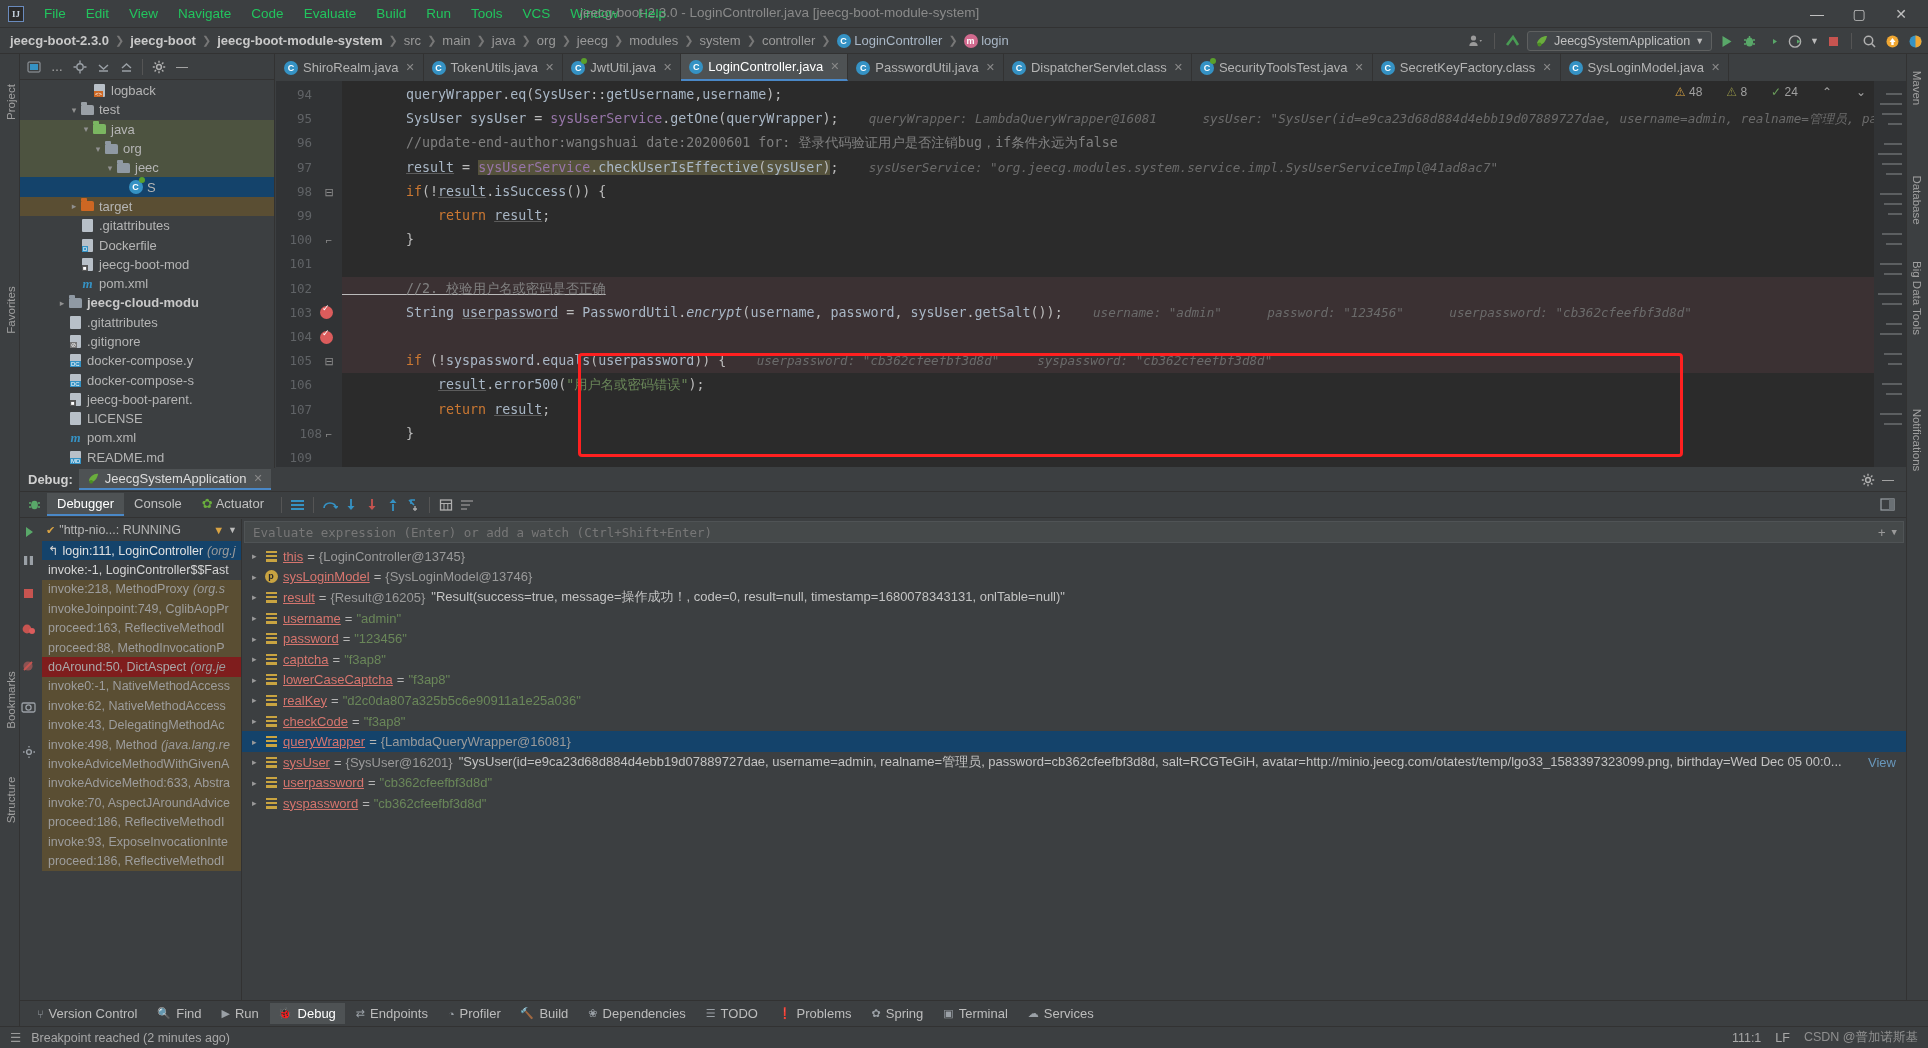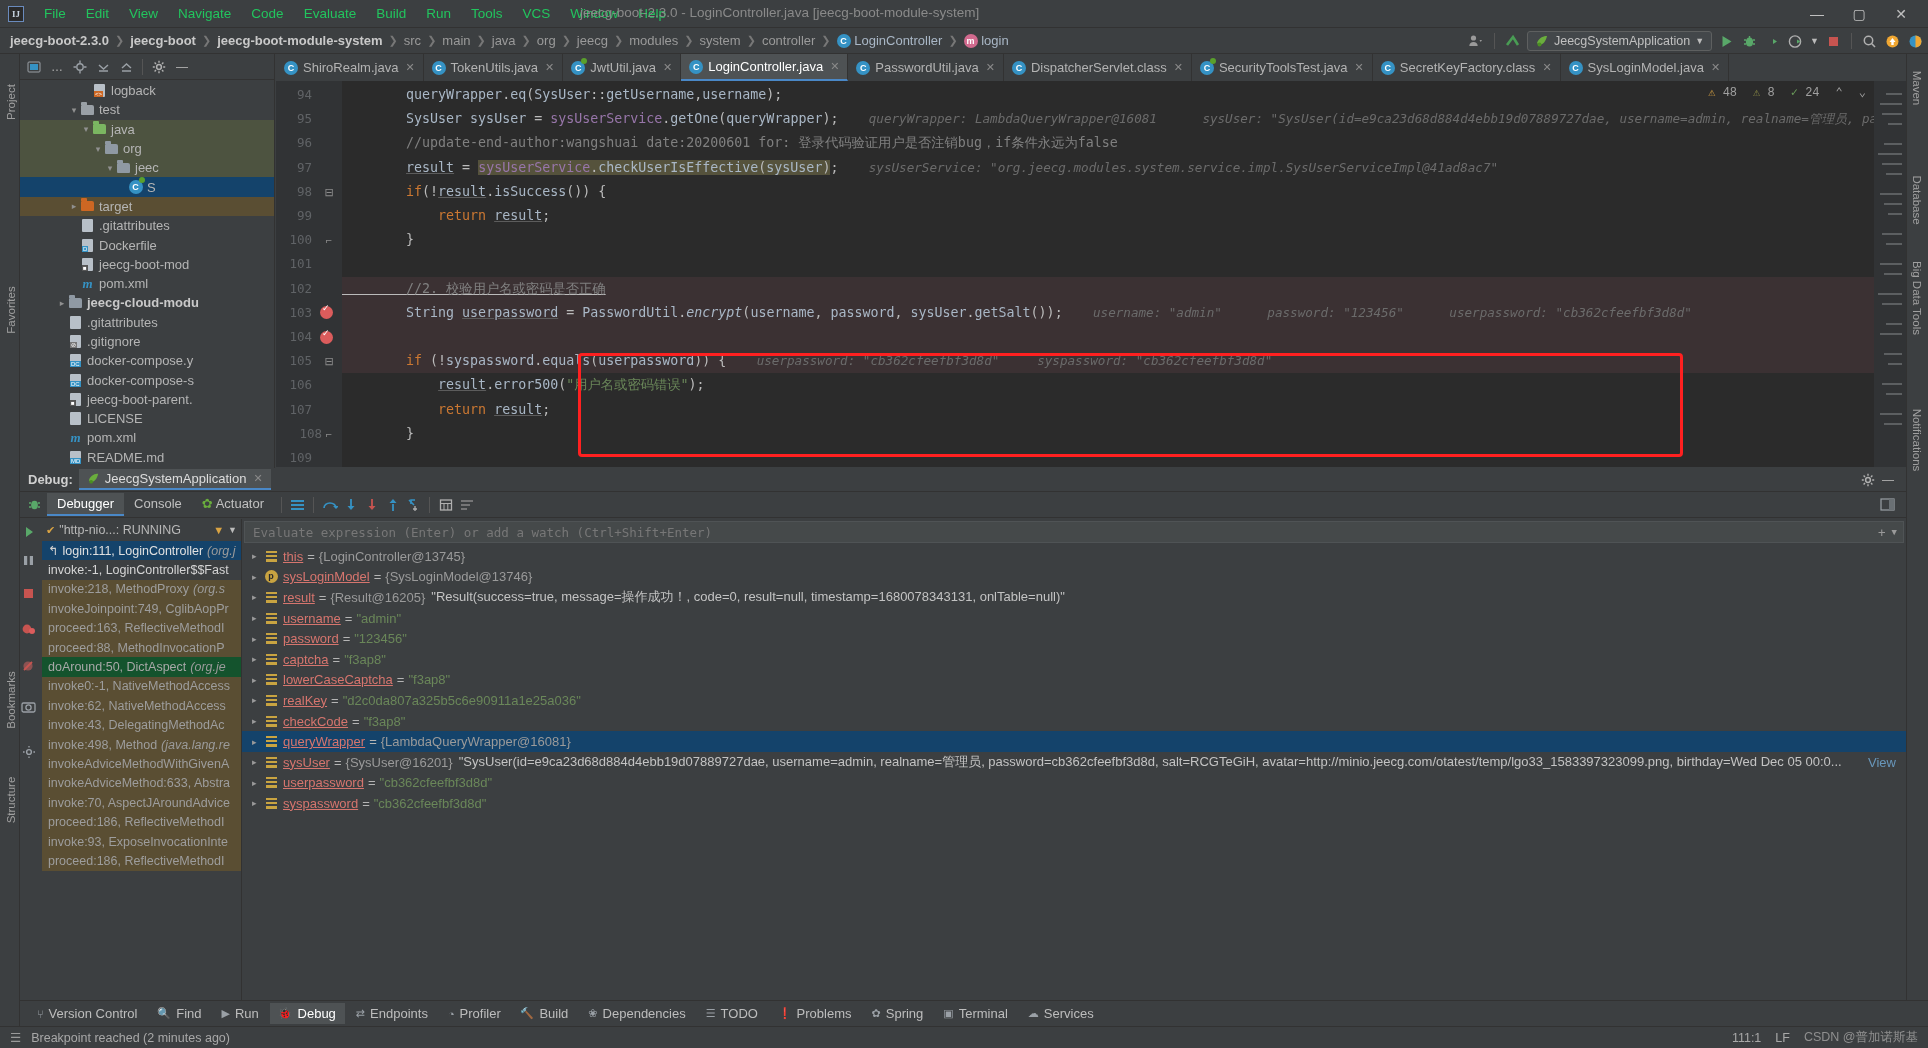--- a/index.html
+++ b/index.html
@@ -105,22 +105,22 @@
   .err-line { background:#3b3133; }
   .kw { color:#cc7832; } .str { color:#6a8759; } .cmt { color:#808080; } .fld { color:#9876aa; }
   .id { color:#a9b7c6; } .st { color:#a9b7c6; text-decoration:underline; text-decoration-color:#5c5c5c;}
   .ital { font-style:italic; }
   .hint { color:#6b6b6b; font-style:italic; font-size:12.6px; }
   .warnbg { background:#55523c; }
   .redbox { position:absolute; border:3px solid #ff2020; border-radius:4px; pointer-events:none; }
   .mini { position:absolute; right:0; top:0; width:32px; bottom:0; background:#313335; }
   .mini-line { position:absolute; right:4px; height:2px; background:#5c5f61; }
 
-  .err-widget { position:absolute; right:40px; top:4px; display:flex; align-items:flex-start; gap:16px;
-                font-size:12px; color:#a0a0a0;font-family:Liberation Mono, monospace; }
+  .err-widget { position:absolute; right:40px; top:4px; display:flex; align-items:flex-start; gap:24px;
+                font-size:12px; color:#a0a0a0; }
 
   
   .debug-panel { position:absolute; left:20px; top:468px; right:22px; bottom:48px; background:#3c3f41; }
   .dbg-head { display:flex; align-items:center; height:24px; padding-left:8px; gap:6px;
               border-bottom:1px solid #323232; font-size:13px; position:relative; }
   .dbg-tab-sel { display:flex; align-items:center; gap:5px; padding:2px 8px; background:#4e5254;
                  border-bottom:2px solid #4a88c7; font-size:13px; color:#ddd; }
   .dbg-sub { display:flex; align-items:center; height:26px; gap:4px; padding-left:6px;
              border-bottom:1px solid #323232; position:relative; }
   .dbg-subtab { padding:3px 10px; font-size:13px; color:#c0c0c0; }
@@ -128,21 +128,21 @@
   .dbg-body { position:absolute; left:0; top:51px; right:0; bottom:0; }
   .dbg-left-icons { position:absolute; left:0; top:0; width:22px; bottom:0; background:#3c3f41; }
   .frames { position:absolute; left:22px; top:0; width:200px; bottom:0; background:#3c3f41;
             border-right:1px solid #323232; font-size:12.5px; }
   .frame-head { display:flex; align-items:center; gap:4px; height:22px; padding-left:4px; color:#b9b9b9; }
   .frame { display:flex; align-items:center; height:19.4px; padding-left:6px; white-space:nowrap;
            overflow:hidden; font-size:12.5px; }
   .frame.sel { background:#14436b; color:#e0e0e0; }
   .frame.lib { background:#5a4e33; color:#9d9d9d; }
   .frame.mine { color:#d5d5d5; }
-  .frame.gray { background:#14532d; color:#a8a8a8; }
+  .frame.gray { background:#7f1d1d; color:#a8a8a8; }
   .vars { position:absolute; left:222px; top:0; right:0; bottom:0; background:#3c3f41; }
   .eval-bar { height:22px; background:#45494a; border:1px solid #4f5355; margin:2px 2px 0 2px;
               display:flex; align-items:center; padding-left:8px; color:#777;
               font-family:"DejaVu Sans Mono", monospace; font-size:12.5px; }
   .vrow { display:flex; align-items:center; height:20.6px; padding-left:10px; font-size:13px; white-space:nowrap; overflow:hidden;}
   .vrow.sel { background:#14436b; }
   .varrow { width:12px; color:#9a9a9a; font-size:9px; flex:0 0 12px; }
   .vico { width:14px; height:12px; margin-right:5px; flex:0 0 14px; display:inline-flex; align-items:center; justify-content:center;}
   .vbars { width:11px; height:11px; background:linear-gradient(#c9a441 0 2px, transparent 2px 4px,
            #c9a441 4px 6px, transparent 6px 8px, #c9a441 8px 10px); }

